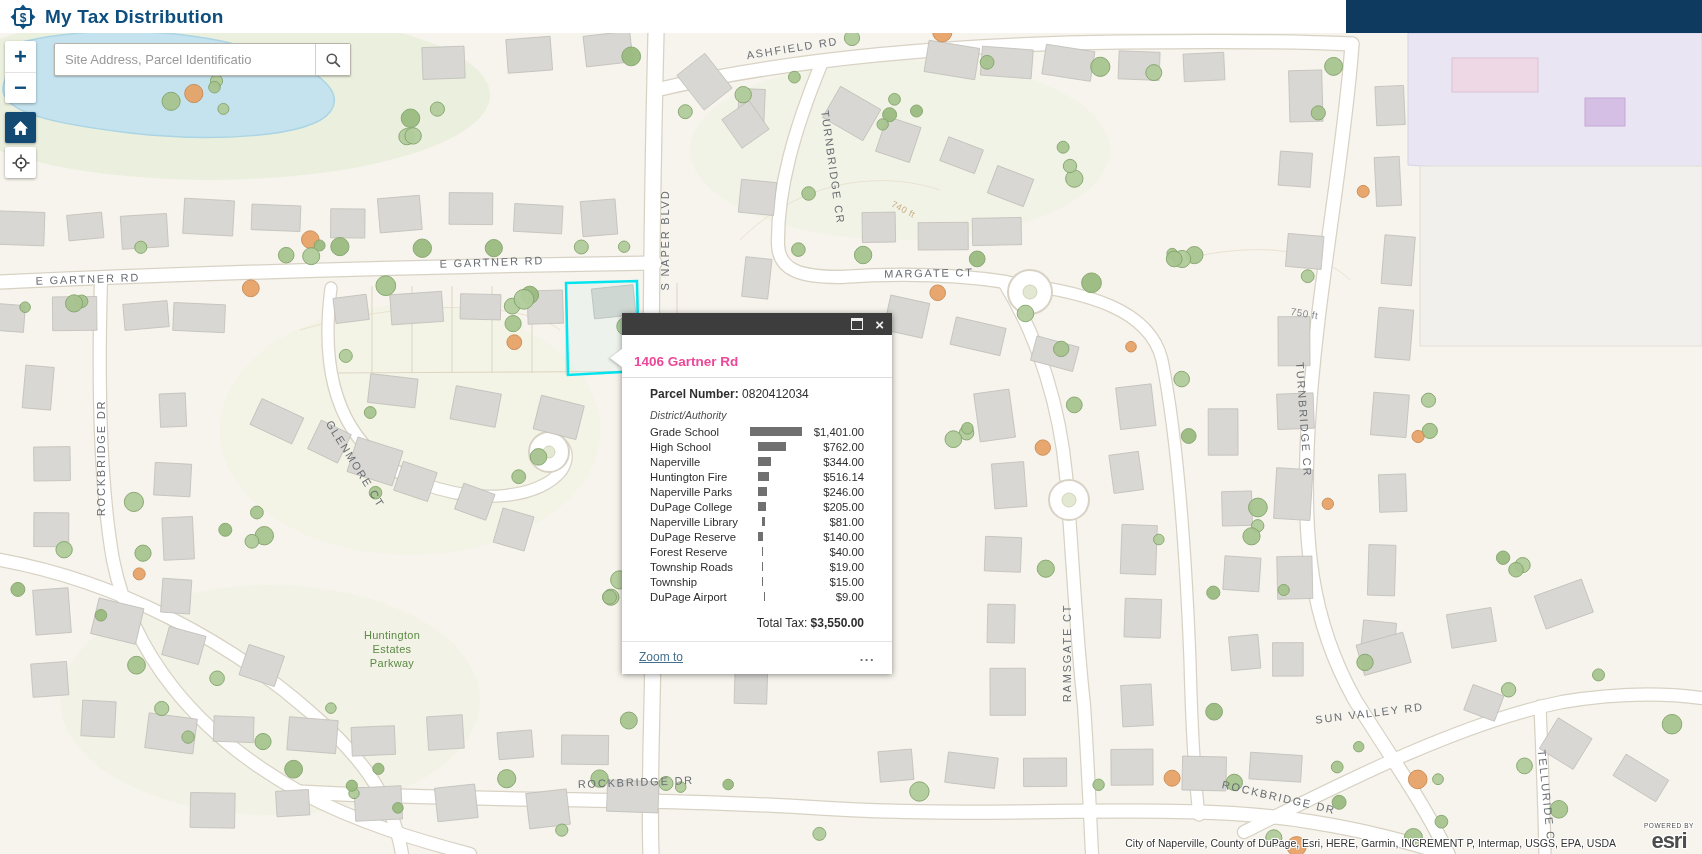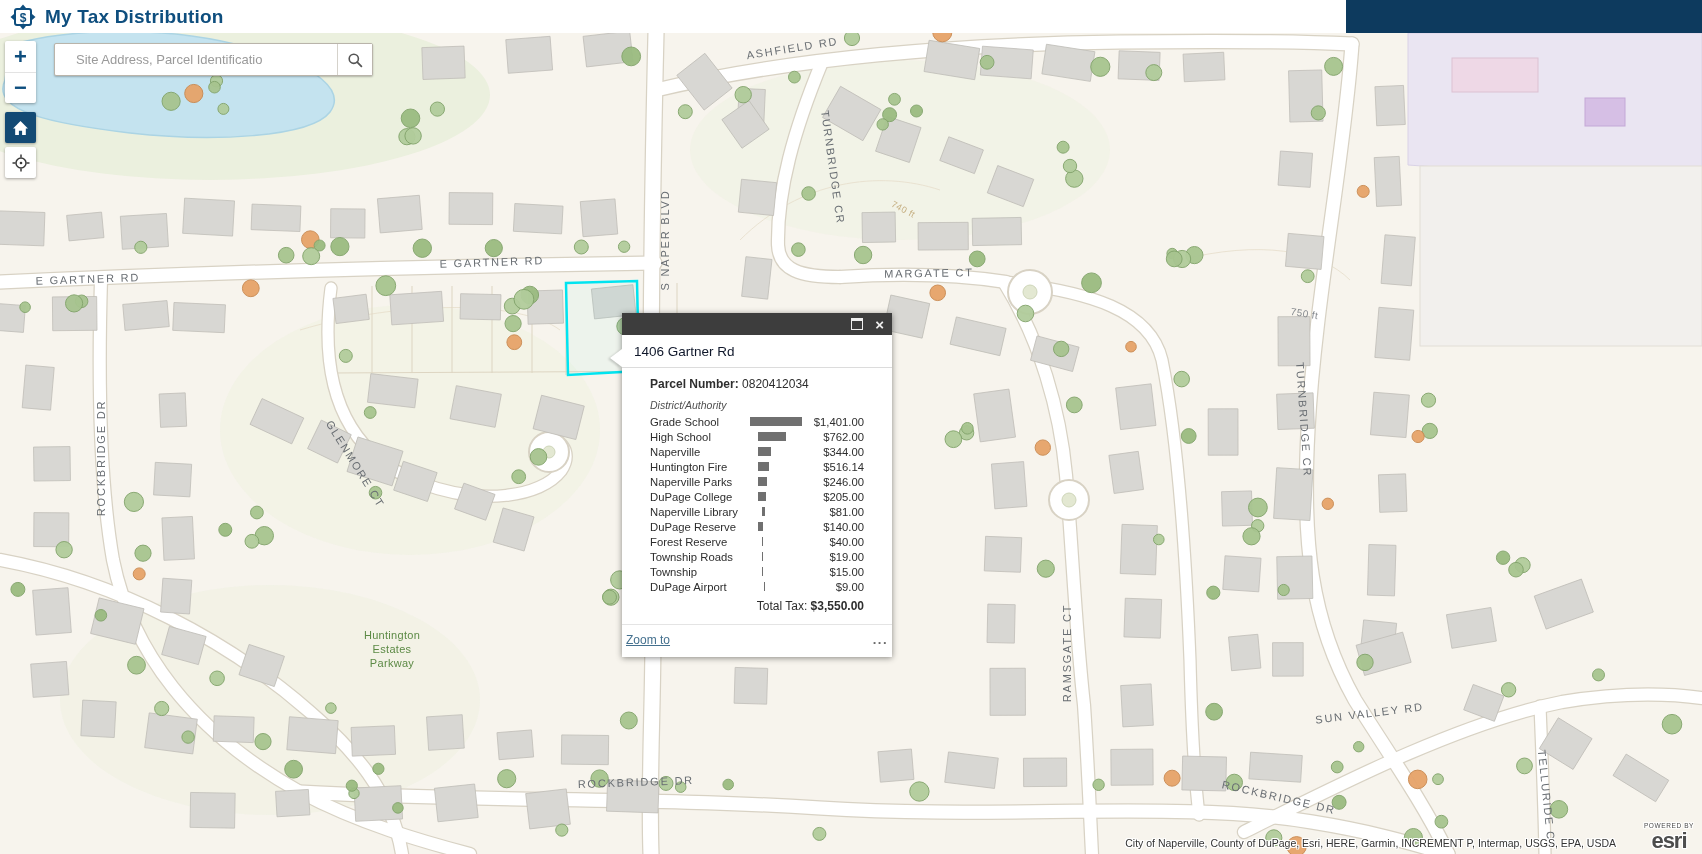--- a/index.html
+++ b/index.html
@@ -26,43 +26,43 @@
   .zbtn{width:31px;height:31px;display:flex;align-items:center;justify-content:center;
         font-size:22px;font-weight:bold;color:#0e4e7e;cursor:pointer;box-sizing:border-box;}
   .zbtn+.zbtn{border-top:1px solid #e3e3e3;}
   .home-btn{position:absolute;left:5px;top:112px;width:31px;height:31px;background:#134a74;border-radius:2px;
             box-shadow:0 1px 3px rgba(0,0,0,.35);display:flex;align-items:center;justify-content:center;z-index:20;cursor:pointer;}
   .locate-btn{position:absolute;left:5px;top:147px;width:31px;height:31px;background:#fff;border-radius:2px;
             box-shadow:0 1px 3px rgba(0,0,0,.35);display:flex;align-items:center;justify-content:center;z-index:20;cursor:pointer;}
 
   .searchbox{position:absolute;left:54px;top:43px;height:33px;display:flex;z-index:20;
              box-shadow:0 1px 2px rgba(0,0,0,.25);border-radius:2px;background:#fff;border:1px solid #b9b4aa;box-sizing:border-box;}
-  .searchbox input{width:240px;border:none;outline:none;padding:0 21px;font-size:13px;color:#000000;
+  .searchbox input{width:240px;border:none;outline:none;padding:0 10px;font-size:13px;color:#000000;
              font-family:"Liberation Sans",sans-serif;background:transparent;}
   .searchbox input::placeholder{color:#9a9a9a;}
   .search-btn{width:34px;border-left:1px solid #d5d2cb;display:flex;align-items:center;justify-content:center;cursor:pointer;background:#fff;}
 
   
   .popup{position:absolute;left:622px;top:313px;width:270px;background:#fff;z-index:25;
          box-shadow:0 1px 6px rgba(0,0,0,.45);font-size:12px;color:#2e2e2e;}
   .popup-header{height:22px;background:#3d3d3d;display:flex;align-items:center;justify-content:flex-end;
          gap:12px;padding:0 8px;cursor:move;}
   .max-icon{width:10px;height:8px;border:1.5px solid #efefef;border-top-width:3px;box-sizing:content-box;cursor:pointer;}
   .close-icon{color:#efefef;font-size:15px;line-height:1;cursor:pointer;font-weight:bold;}
-  .popup-title{font-size:13.5px;font-weight:normal;color:#0f172a;padding:9px 12px 8px;border-bottom:1px solid #dcdcdc;}
+  .popup-title{font-size:13.5px;font-weight:bold;color:#ec4899;padding:19px 12px 8px;border-bottom:1px solid #dcdcdc;}
   .popup-content{padding:8px 28px 2px;}
   .parcel-line{margin:1px 0 8px;font-size:12px;}
   .section-label{font-style:italic;font-size:10.5px;color:#4f4f4f;margin-bottom:3px;}
   .trow{display:flex;align-items:center;height:15px;gap:12px;}
   .tlabel{width:102px;font-size:11.3px;white-space:nowrap;overflow:hidden;}
   .tbar{width:56px;}
   .tbar i{display:block;height:9px;background:#707070;width:1px;}
   .tamt{flex:1;text-align:right;font-size:11.3px;}
-  .total-line{text-align:right;margin-top:5px;font-size:12px;}
-  .popup-footer{display:flex;justify-content:space-between;align-items:center;padding:8px 4px 10px;
+  .total-line{text-align:right;margin-top:12px;font-size:12px;}
+  .popup-footer{display:flex;justify-content:space-between;align-items:center;padding:8px 17px 10px;
          border-top:1px solid #e4e4e4;margin-top:9px;}
   .zoomto{color:#44708e;text-decoration:underline;font-size:12px;cursor:pointer;}
   .more{color:#6a6a6a;font-weight:bold;letter-spacing:1.5px;cursor:pointer;font-size:13px;line-height:0.6;}
   .pointer{position:absolute;left:-12px;top:36px;width:0;height:0;
            border-top:9px solid transparent;border-bottom:9px solid transparent;border-right:12px solid #fff;
            filter:drop-shadow(-2px 1px 1px rgba(0,0,0,.18));}
 
   
   .halo{text-shadow:-1px 0 #fff,1px 0 #fff,0 -1px #fff,0 1px #fff,-1px -1px #fff,1px 1px #fff,-1px 1px #fff,1px -1px #fff;}
   .attribution{position:absolute;right:86px;bottom:5px;font-size:10.5px;color:#343434;z-index:15;white-space:nowrap;}

